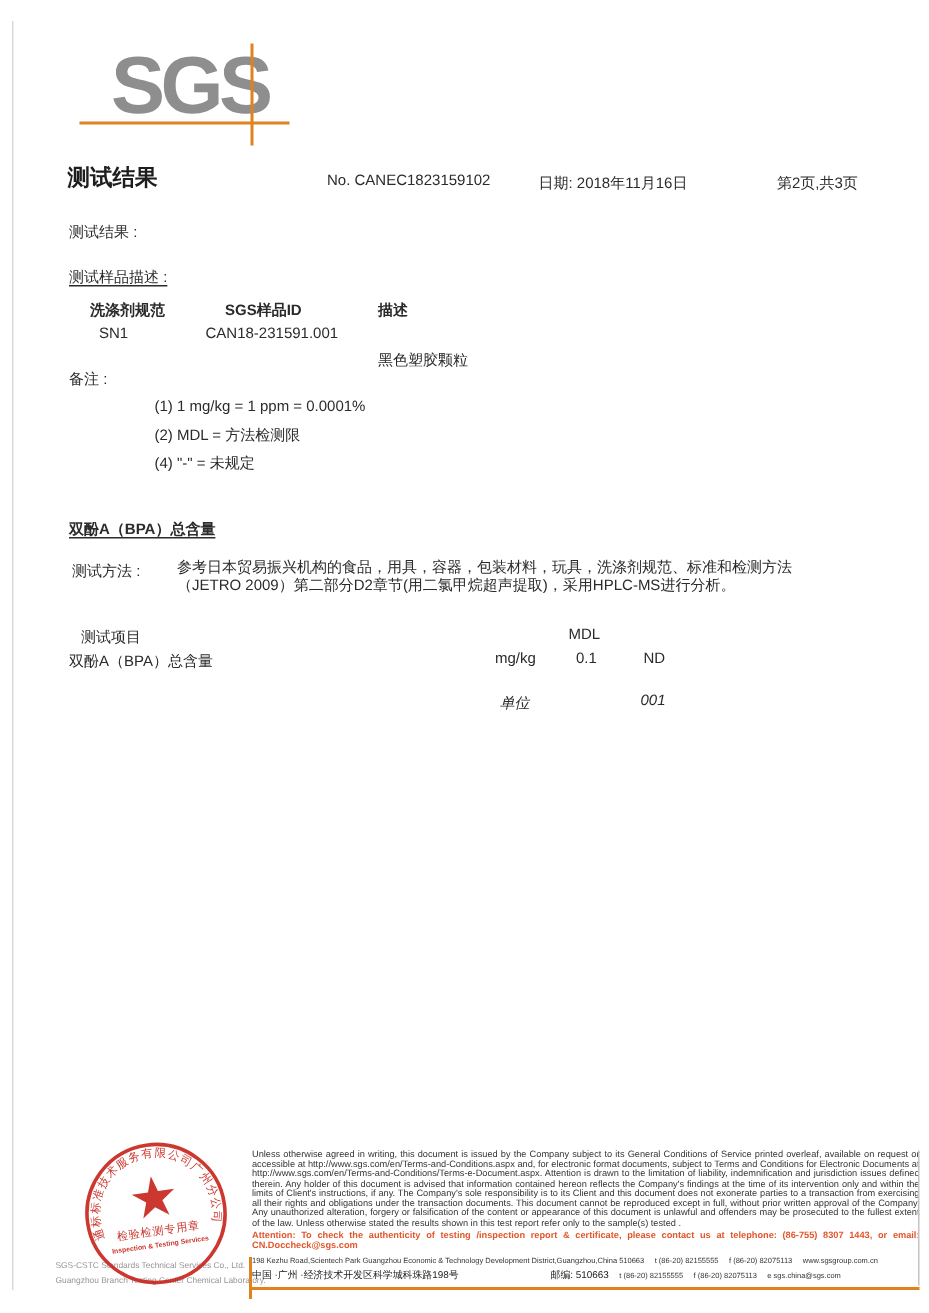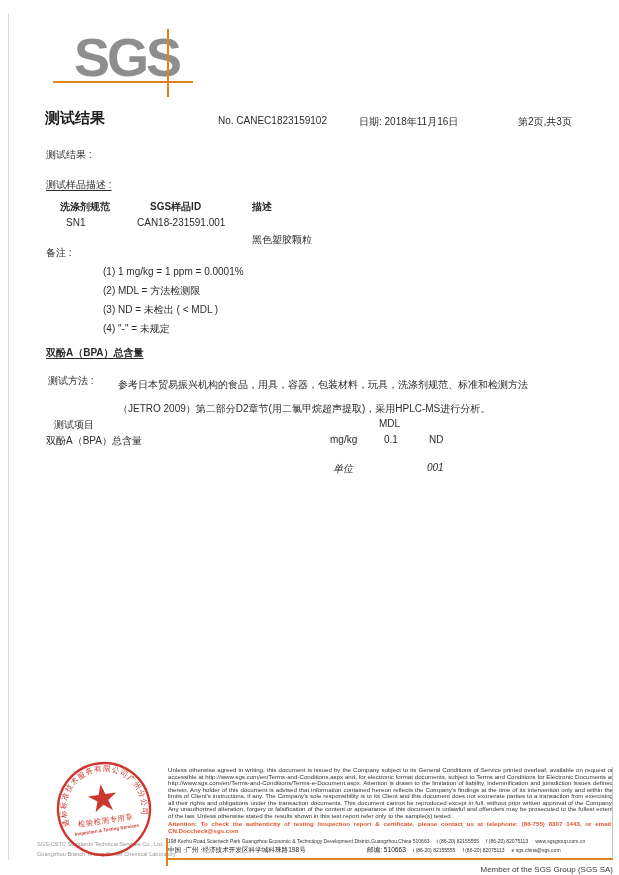--- a/index.html
+++ b/index.html
@@ -33,21 +33,21 @@
   .sample-h1{left:60px;top:200px;}
   .sample-h2{left:150px;top:200px;}
   .sample-h3{left:252px;top:200px;}
   .sample-c1{left:66px;top:217px;}
   .sample-c2{left:137px;top:217px;text-align:right;}
   .sample-c3{left:252px;top:233px;}
   .notes-label{left:46px;top:246px;}
   .notes{left:103px;top:262px;line-height:19px;}
   .bpa-heading{left:46px;top:346px;font-weight:700;text-decoration:underline;text-underline-offset:2px;}
   .method-label{left:48px;top:374px;}
-  .method-text{left:118px;top:373px;width:420px;line-height:24px;}
+  .method-text{left:118px;top:373px;width:420px;line-height:12px;}
   .rt-h{text-underline-offset:2px;}
   .ital{font-style:italic;margin-top:44px;}
   .rt-h1{left:54px;top:418px;}
   .rt-h2{left:333px;top:418px;}
   .rt-h3{left:379px;top:418px;}
   .rt-h4{left:427px;top:418px;}
   .rt-c1{left:46px;top:434px;}
   .rt-c2{left:330px;top:434px;}
   .rt-c3{left:384px;top:434px;}
   .rt-c4{left:429px;top:434px;}
@@ -89,21 +89,20 @@
   <div class="abs fs10 bold sample-h2">SGS样品ID</div>
   <div class="abs fs10 bold sample-h3">描述</div>
   <div class="abs fs10 sample-c1">SN1</div>
   <div class="abs fs10 sample-c2">CAN18-231591.001</div>
   <div class="abs fs10 sample-c3">黑色塑胶颗粒</div>
 
   <div class="abs fs10 notes-label">备注 :</div>
   <div class="abs fs10 notes">
     <div>(1) 1 mg/kg = 1 ppm = 0.0001%</div>
     <div>(2) MDL = 方法检测限</div>
-    <div>(3) ND = 未检出 ( &lt; MDL )</div>
     <div>(4) "-" = 未规定</div>
   </div>
 
   <div class="abs fs10 bpa-heading">双酚A（BPA）总含量</div>
   <div class="abs fs10 method-label">测试方法 :</div>
   <div class="abs fs10 method-text">参考日本贸易振兴机构的食品，用具，容器，包装材料，玩具，洗涤剂规范、标准和检测方法（JETRO 2009）第二部分D2章节(用二氯甲烷超声提取)，采用HPLC-MS进行分析。</div>
 
   <div class="abs fs10 rt-h rt-h1">测试项目</div>
   <div class="abs fs10 rt-h ital rt-h2">单位</div>
   <div class="abs fs10 rt-h rt-h3">MDL</div>
@@ -143,19 +142,18 @@
       <span>www.sgsgroup.com.cn</span>
     </div>
     <div class="addr-row-cn">
       <span class="addr-cn">中国 ·广州 ·经济技术开发区科学城科珠路198号</span>
       <span>邮编: 510663</span>
       <span class="tiny">t (86-20) 82155555</span>
       <span class="tiny">f (86-20) 82075113</span>
       <span class="tiny">e  sgs.china@sgs.com</span>
     </div>
     <div class="footer-hr"></div>
-    <div class="member">Member of the SGS Group (SGS SA)</div>
   </div>
 
   <div class="abs orange-tick"></div>
   <div class="abs right-rule"></div>
 
 </div>
 
 </body></html>

